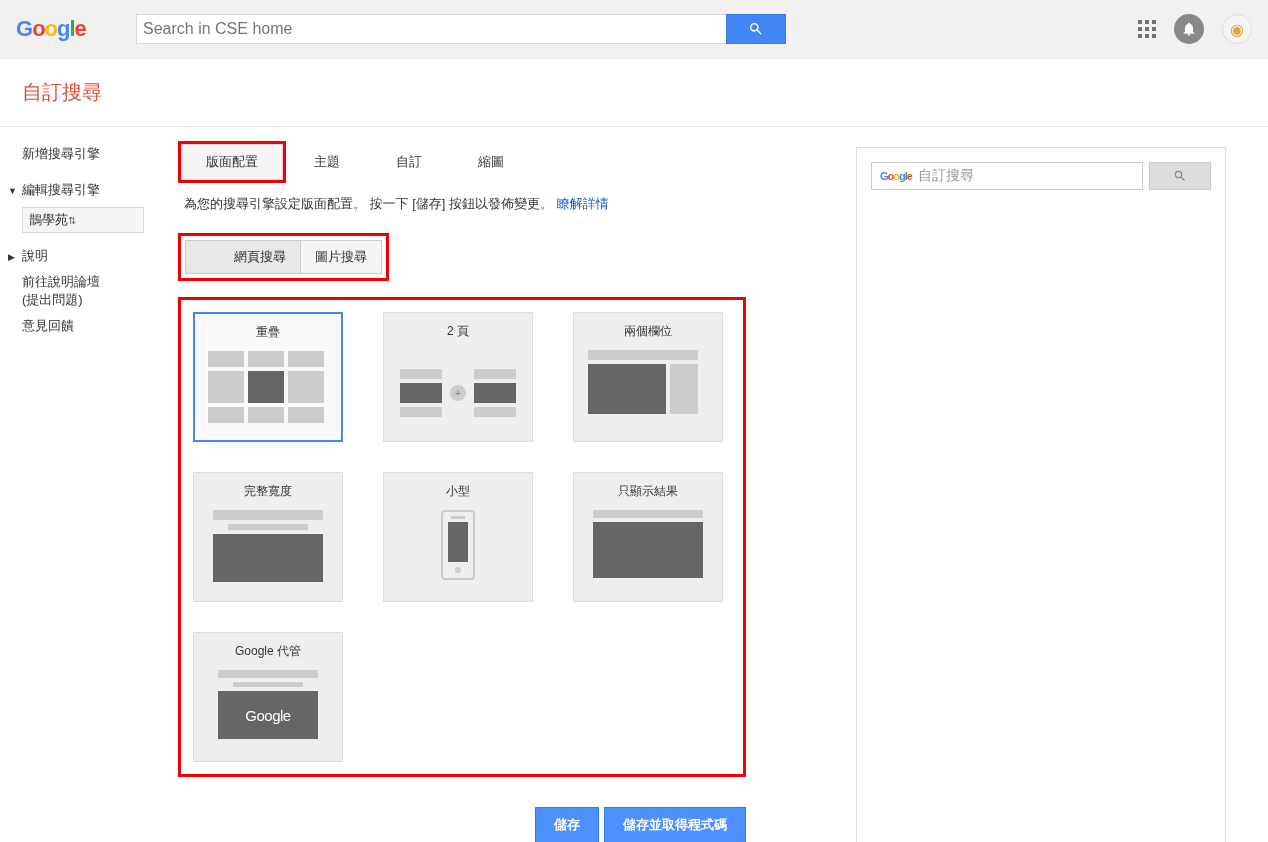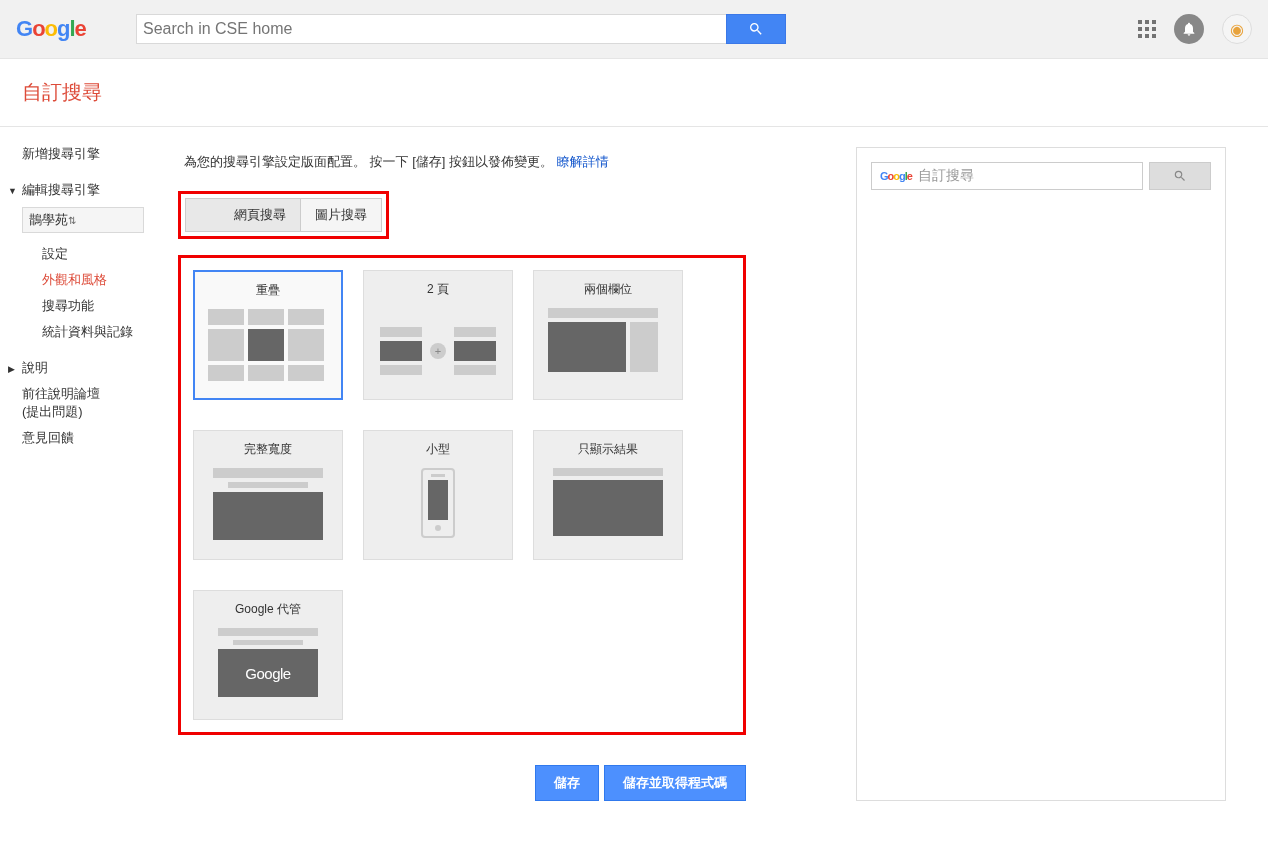--- a/index.html
+++ b/index.html
@@ -45,21 +45,21 @@
     .tab-link { padding: 8px 28px; color: #333; cursor: pointer; font-size: 13px; }
     .tab-desc { margin: 12px 0 20px 6px; font-size: 13px; color: #333; }
     .tab-desc a { color: #1155cc; text-decoration: none; cursor: pointer; }
 
     .sub-tabs-frame { border: 3px solid #f00000; display: inline-block; padding: 4px; margin-bottom: 16px; }
     .sub-tab { border: 1px solid #ccc; background: #f5f5f5; padding: 7px 14px; font-size: 13px; cursor: pointer; display: inline-block; }
     .sub-tab.active { background: #e8e8e8; padding-left: 48px; }
     .sub-tab + .sub-tab { border-left: none; }
 
     .layout-grid-frame { border: 3px solid #f00000; padding: 12px; }
-    .layout-grid { display: grid; grid-template-columns: repeat(3, 150px); gap: 30px 20px; }
+    .layout-grid { display: grid; grid-template-columns: repeat(3, 150px); gap: 30px 40px; }
     .layout-card { background: #eee; border: 1px solid #ddd; width: 150px; height: 130px; cursor: pointer; display: flex; flex-direction: column; align-items: center; padding-top: 10px; overflow: hidden; }
     .layout-card.selected { border: 2px solid #4285F4; background: #f9f9f9; }
     .layout-card-title { font-size: 12px; margin-bottom: 10px; color: #333; }
     .thumb { width: 120px; height: 85px; position: relative; }
     
     .t-overlay { display: grid; grid-template-columns: repeat(3,36px); grid-template-rows: 16px 32px 16px; gap: 4px; position: relative; }
     .t-overlay span { background: #ccc; }
     .t-overlay .dk { background: #666; grid-column: 2; grid-row: 2; position: relative; top: 0; }
     
     .t-2page { display: flex; gap: 8px; justify-content: center; align-items: center; }
@@ -154,39 +154,41 @@
 
   <div class="sidebar">
     <div class="sidebar-item">新增搜尋引擎</div>
     <div class="sidebar-item" style="margin-top:10px;">
       <span class="sidebar-chev">▼</span><span>編輯搜尋引擎</span>
     </div>
     <div class="engine-select">
       <span>鵲學苑</span>
       <span class="engine-select-arrow">⇅</span>
     </div>
-    <div class="sub-items">
-      <div class="sidebar-item">設定</div>
-      <div class="sidebar-item active">外觀和風格</div>
-      <div class="sidebar-item">搜尋功能</div>
-      <div class="sidebar-item">統計資料與記錄</div>
-    </div>
     <div class="sidebar-item" style="margin-top:10px;">
       <span class="sidebar-chev">▶</span><span>說明</span>
     </div>
     <div class="sidebar-item">
       <span>前往說明論壇</span><br>
       <span>(提出問題)</span>
     </div>
     <div class="sidebar-item">意見回饋</div>
   </div>
 
   <div class="main">
     <div class="main-left">
       
+      <div class="tabs-wrap">
+        <div class="tab-active-frame">
+          <div class="tab-btn">版面配置</div>
+        </div>
+        <div class="tab-link">主題</div>
+        <div class="tab-link">自訂</div>
+        <div class="tab-link">縮圖</div>
+      </div>
       <div class="tab-desc">
         <span>為您的搜尋引擎設定版面配置。 按一下 [儲存] 按鈕以發佈變更。 </span><a>瞭解詳情</a>
       </div>
 
       
       <div class="sub-tabs-frame">
         <span class="sub-tab active">網頁搜尋</span><span class="sub-tab">圖片搜尋</span>
       </div>
 
       

